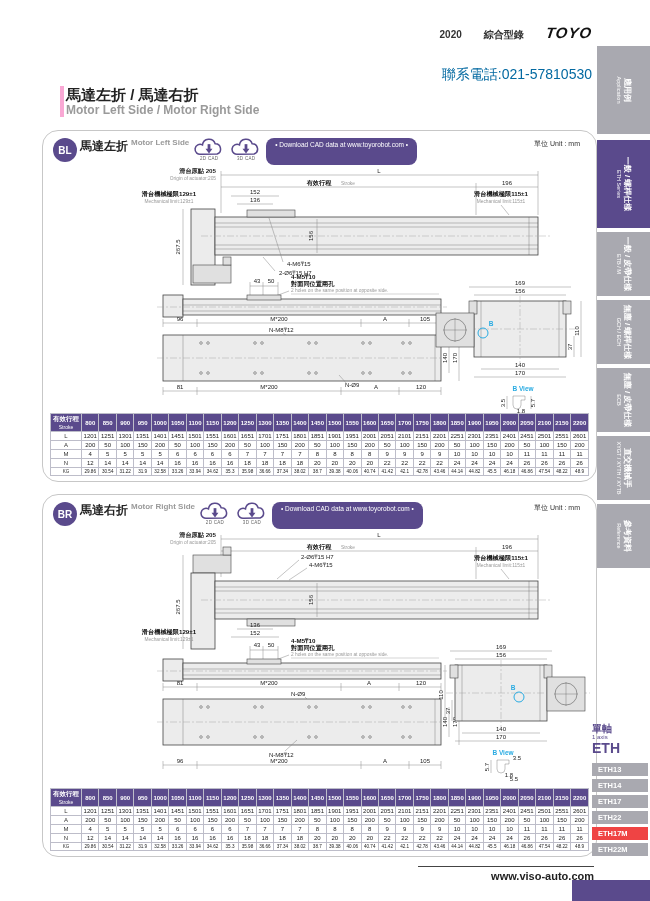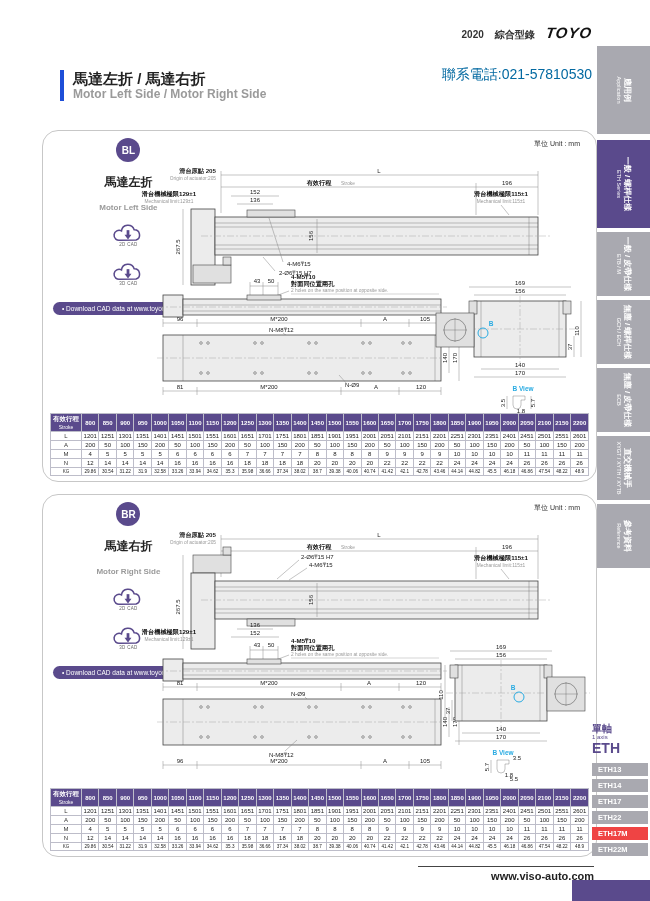--- a/index.html
+++ b/index.html
@@ -1,32 +1,32 @@
 <!DOCTYPE html>
 <html><head>
 <meta charset="utf-8">
 <style>
   html,body{margin:0;padding:0;background:#fff;width:650px;height:901px;position:relative;
     font-family:"Liberation Sans",sans-serif;overflow:hidden;}
   .abs{position:absolute;}
   
-  #catalog-line{top:24px;left:410px;width:182px;display:flex;justify-content:flex-end;align-items:baseline;gap:11px;}
+  #catalog-line{top:24px;left:410px;width:182px;display:flex;justify-content:flex-end;align-items:baseline;gap:22px;}
   #catalog-line .yr{font-size:10px;font-weight:bold;color:#333;}
   #catalog-line .cn{font-size:10px;font-weight:bold;color:#333;}
   #catalog-line .logo{font-size:15px;font-weight:900;font-style:italic;letter-spacing:1px;color:#111;transform:skewX(-8deg);}
   #phone{top:66px;left:390px;width:202px;text-align:right;font-size:14px;color:#0369a1;}
   
-  #page-title{top:70px;left:60px;border-left:4px solid #1d4ed8;padding-left:9px;}
+  #page-title{top:86px;left:60px;border-left:4px solid #f9a8d4;padding-left:2px;}
   #page-title .zh{font-size:15px;font-weight:bold;color:#222;line-height:1.15;}
   #page-title .en{font-size:12px;color:#9a9a9a;font-weight:bold;}
   
   .panel{left:42px;width:553px;border:1.5px solid #c7c7c7;border-radius:16px;background:#fff;position:absolute;}
   #panel-bl{top:130px;height:350px;}
   #panel-br{top:494px;height:361px;}
-  .panel-head{position:absolute;top:7px;left:10px;display:flex;align-items:center;gap:12px;flex-direction:column;}
+  .panel-head{position:absolute;top:7px;left:10px;display:flex;gap:3px;}
   .badge{width:24px;height:24px;border-radius:50%;background:#5a4a8c;color:#fff;font-size:10px;font-weight:bold;
      display:flex;align-items:center;justify-content:center;}
   .ph-zh{font-size:12px;font-weight:bold;color:#222;}
   .ph-en{font-size:8px;color:#9a9a9a;font-weight:bold;}
   .cloud{width:34px;height:27px;position:relative;text-align:center;}
   .cloud svg{display:block;margin:0 auto;}
   .cloud .cl-label{font-size:4.5px;color:#666;letter-spacing:.3px;margin-top:-2px;}
   .dl-pill{background:#5a4a8c;color:#fff;border-radius:8px;font-size:6.5px;padding:3px 9px;white-space:nowrap;}
   .dl-pill::before{content:"• ";} .dl-pill::after{content:" •";}
   .unit{position:absolute;top:8px;right:16px;font-size:7px;color:#333;}

